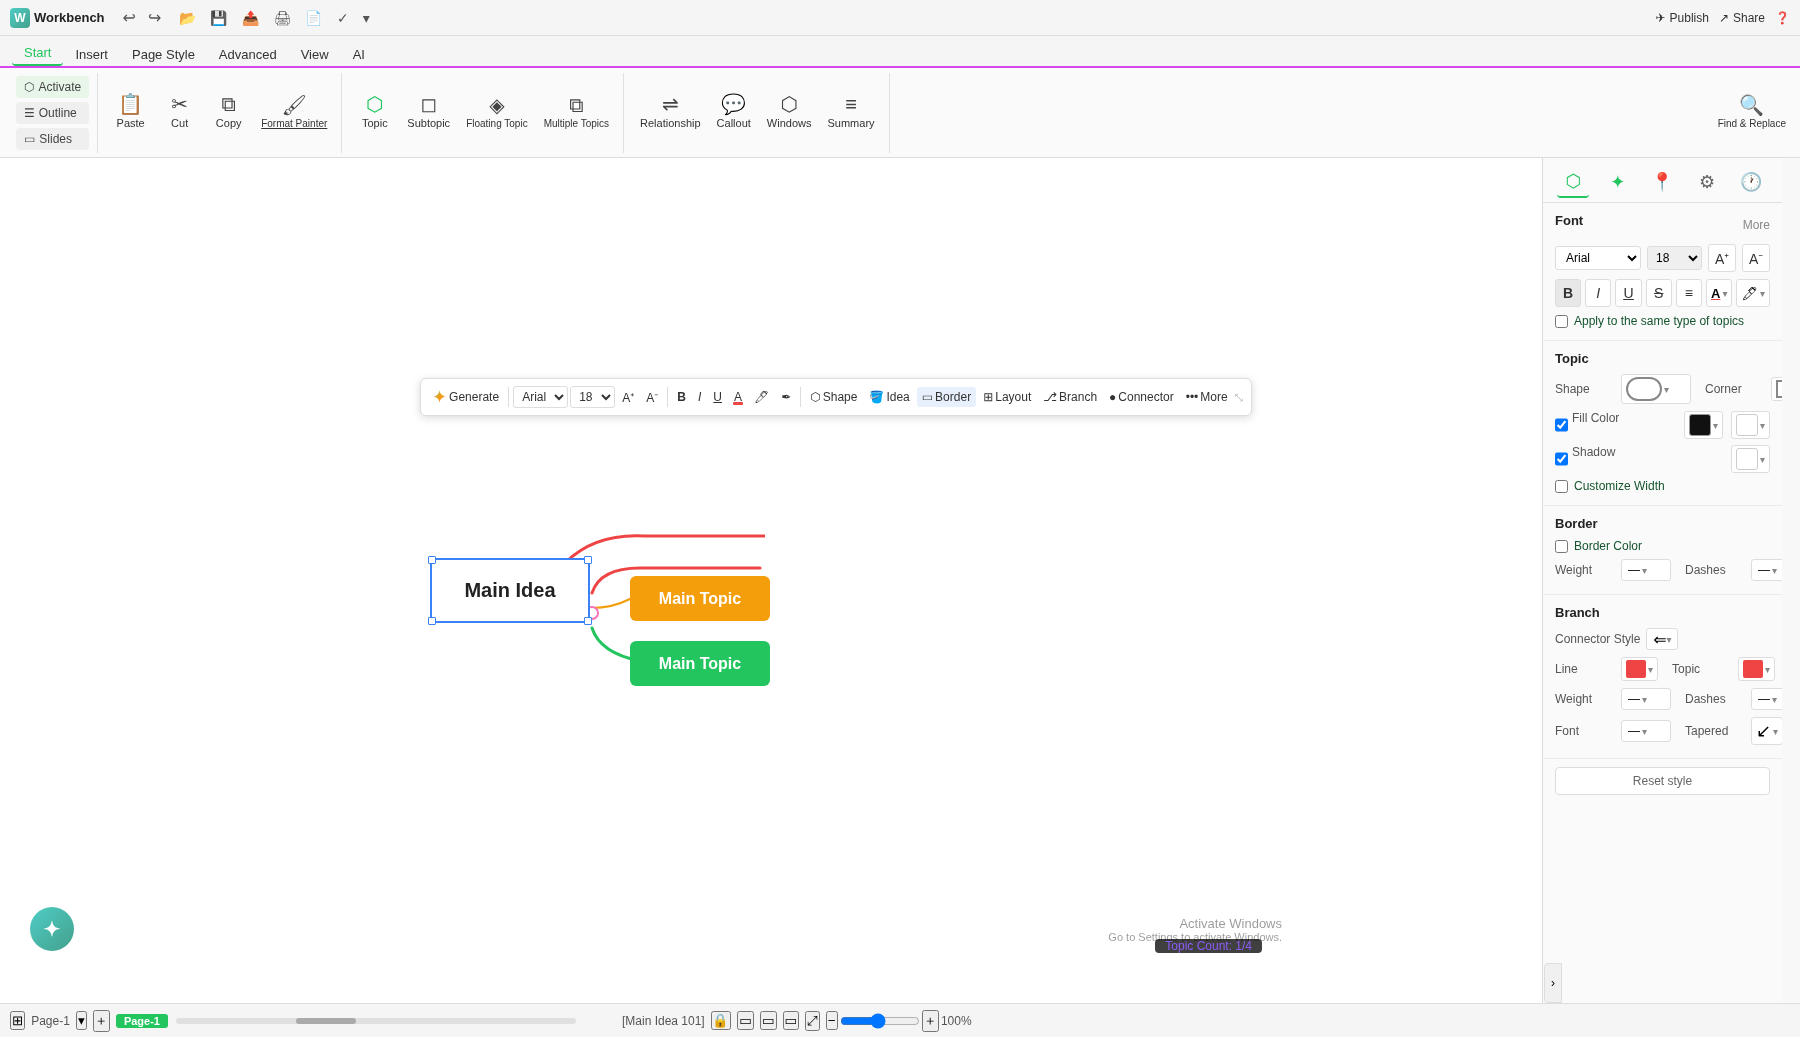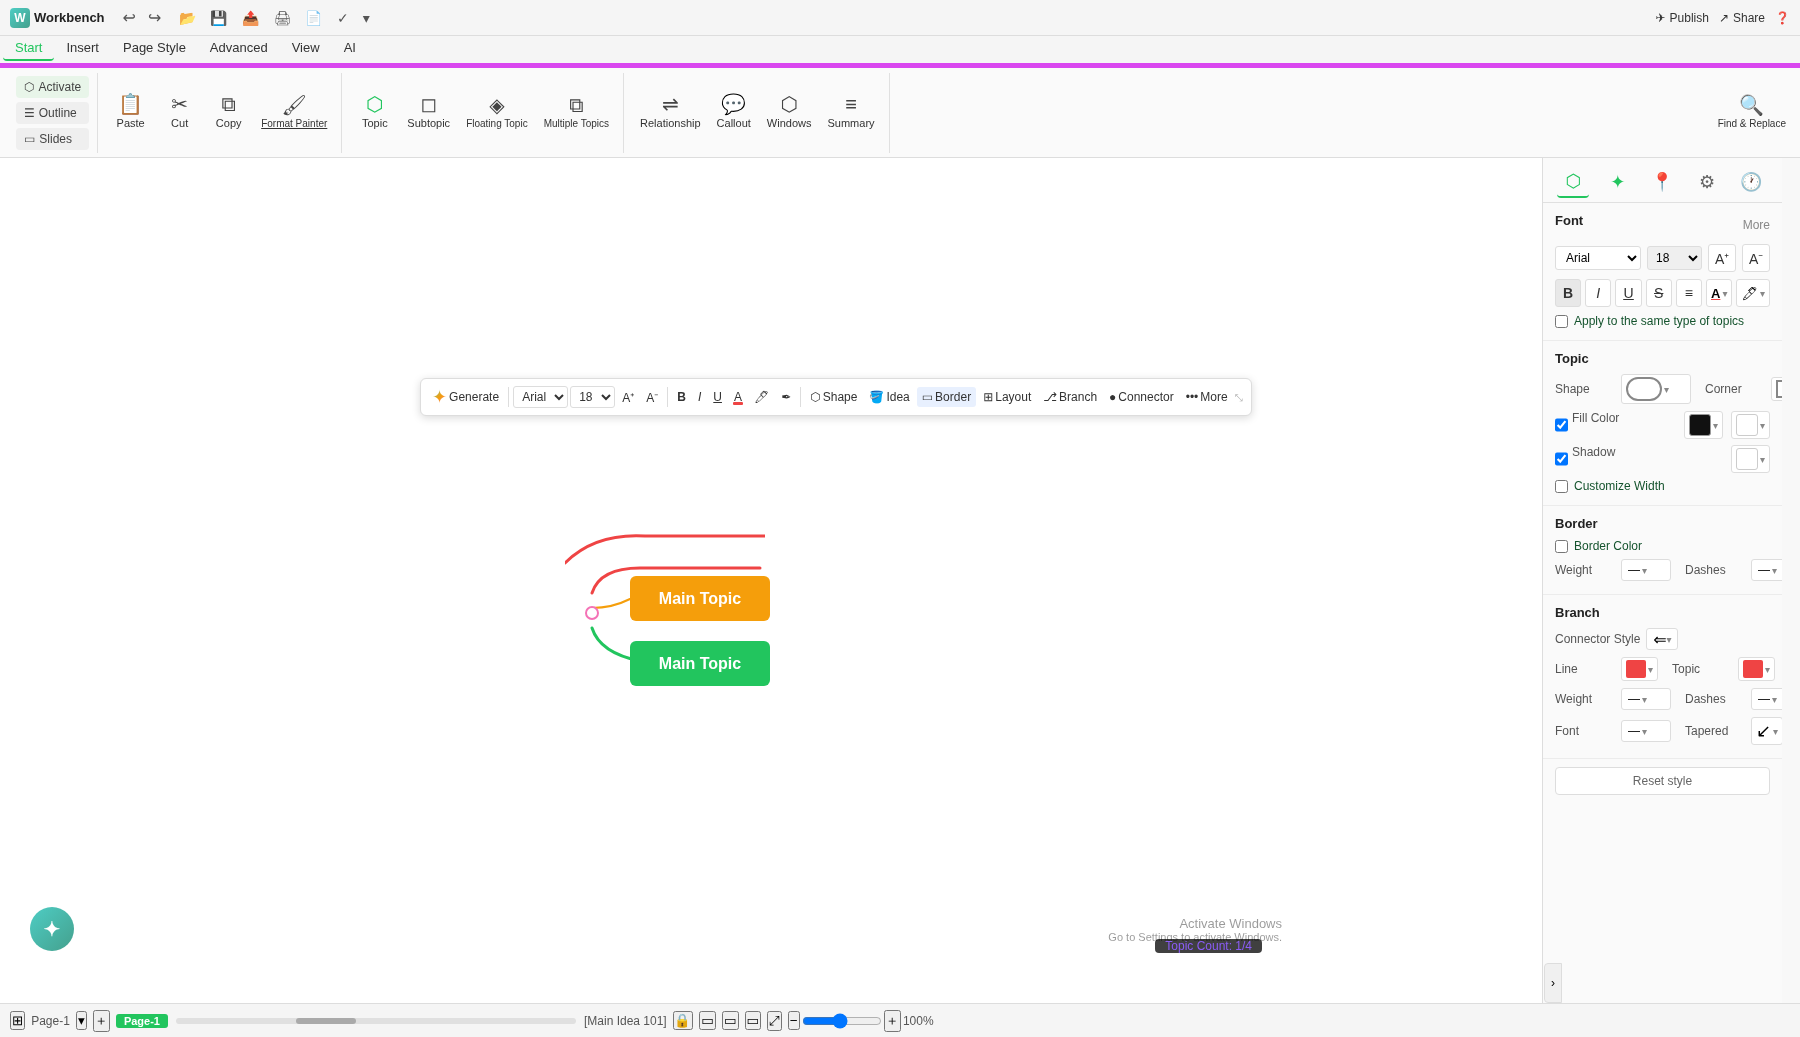--- a/index.html
+++ b/index.html
@@ -23,23 +23,23 @@
     #title-bar .right-btns { display: flex; gap: 10px; align-items: center; }
     #title-bar .publish-btn { background: none; border: none; color: #333; cursor: pointer; font-size: 12px; display: flex; align-items: center; gap: 4px; }
     #title-bar .share-btn { background: none; border: none; color: #333; cursor: pointer; font-size: 12px; display: flex; align-items: center; gap: 4px; }
     #title-bar .help-btn { background: none; border: none; color: #333; cursor: pointer; font-size: 12px; }
 
     
     #menu-bar {
       height: 32px;
       background: #f5f5f5;
       display: flex;
-      align-items: flex-start;
-      padding: 0 3px;
-      border-bottom: 5px solid #d946ef;
+      align-items: flex-end;
+      padding: 0 12px;
+      border-bottom: 2px solid #d946ef;
     }
     #menu-bar .menu-item { padding: 4px 12px; font-size: 13px; color: #333; cursor: pointer; border-radius: 4px; }
     #menu-bar .menu-item.active { color: #22c55e; border-bottom: 2px solid #22c55e; }
 
     
     #toolbar {
       height: 90px;
       background: #fafafa;
       border-bottom: 1px solid #ddd;
       display: flex;
@@ -425,21 +425,21 @@
       padding: 0 10px;
       font-size: 12px;
       color: #555;
       gap: 8px;
       position: absolute;
       bottom: 0;
       left: 0;
       right: 0;
     }
     .status-left { display: flex; align-items: center; gap: 6px; }
-    .status-right { display: flex; align-items: center; gap: 6px; }
+    .status-right { display: flex; align-items: center; gap: 6px; margin-left: 38px; }
     .page-tag {
       background: #22c55e;
       color: white;
       padding: 1px 8px;
       border-radius: 3px;
       font-size: 11px;
       font-weight: 600;
     }
     .status-scrollbar {
       flex: 1;
@@ -759,20 +759,28 @@
         <span>●</span>
         <span>Connector</span>
       </button>
       <button class="ft-btn">
         <span>•••</span>
         <span>More</span>
       </button>
       <span class="ft-resize-handle">⤡</span>
     </div>
 
+    <div class="node-main-idea">
+
+      <div class="selection-handle" style="top:-4px;left:-4px;"></div>
+      <div class="selection-handle" style="top:-4px;right:-4px;"></div>
+      <div class="selection-handle" style="bottom:-4px;left:-4px;"></div>
+      <div class="selection-handle" style="bottom:-4px;right:-4px;"></div>
+      <span>Main Idea</span>
+    </div>
 
     <div class="node-main-topic-orange">
       <span>Main Topic</span>
     </div>
 
     <div class="node-main-topic-green">
       <span>Main Topic</span>
     </div>
 
     <div style="position:absolute; top:370px; left:565px; width:200px; height:40px; pointer-events:none; z-index:5;">

